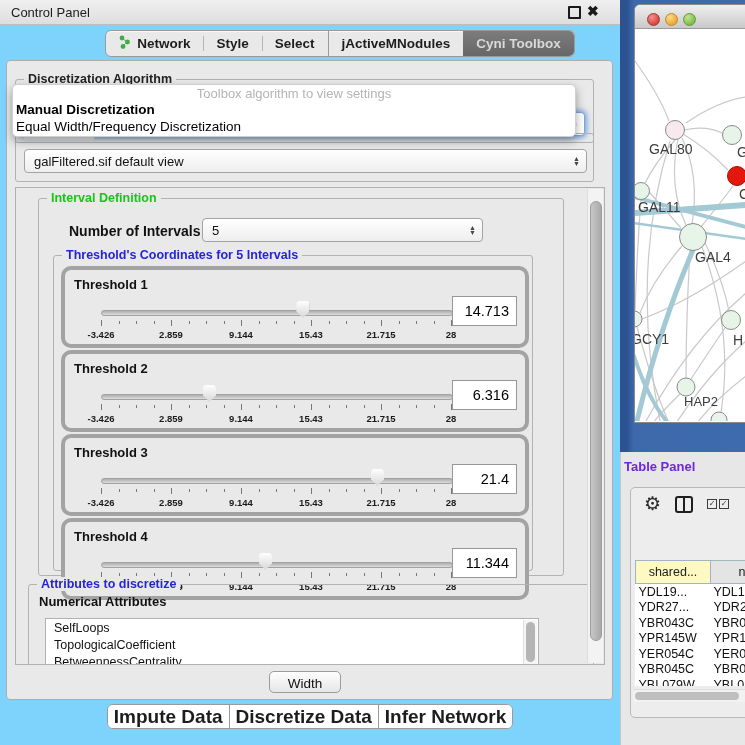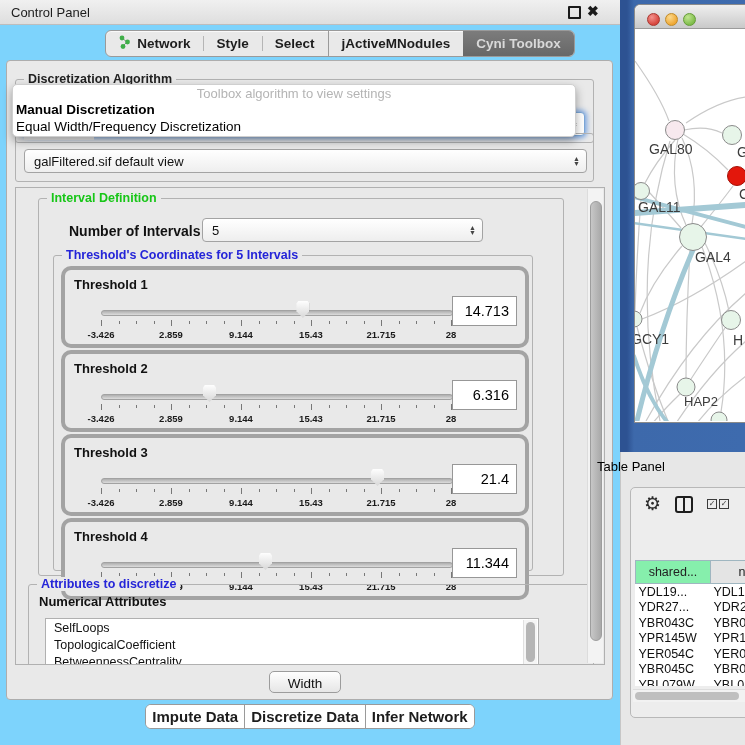--- a/index.html
+++ b/index.html
@@ -51,43 +51,43 @@
   .thr-value{position:absolute;right:8px;top:26px;width:56px;height:28px;background:#fff;border:1px solid #979797;font-size:14.5px;color:#000;text-align:right;line-height:28px;padding-right:7px;}
   
   #attr-list{position:absolute;left:16px;top:33px;width:492px;height:46px;background:#fff;border:1px solid #b0b0b0;overflow:hidden;}
   .attr-item{font-size:12.5px;color:#111;padding:2px 0 2px 8px;height:13px;}
   #attr-scroll{position:absolute;right:1px;top:1px;bottom:1px;width:13px;background:#f5f5f5;border-left:1px solid #e0e0e0;}
   #attr-thumb{position:absolute;left:2px;top:2px;width:9px;height:40px;border-radius:5px;background:#b5b5b5;}
   
   #apply-button{position:absolute;left:262px;top:610px;width:72px;height:22px;border:1px solid #9c9c9c;border-radius:5px;background:linear-gradient(#fefefe,#e6e6e6);font-size:13.5px;color:#111;text-align:center;line-height:21px;}
   #bottom-tabbar{position:absolute;left:0;top:704px;width:620px;display:flex;justify-content:center;}
   #bottom-tabset{display:inline-flex;border:1px solid #9a9a9a;border-radius:6px;overflow:hidden;height:23px;background:#fff;}
-  .btab{display:flex;align-items:center;padding:0 6px;font-size:15px;font-weight:bold;color:#1d1d1d;background:#fff;}
+  .btab{display:flex;align-items:center;padding:0 6px;font-size:19px;font-weight:bold;color:#1d1d1d;background:#fff;}
   .btab.rb{border-right:1px solid #9a9a9a;}
   
   #desktop-blue{position:absolute;left:620px;top:0;width:125px;height:452px;background:linear-gradient(90deg,#2d5292 0px,#2d5292 7px,#3d69ab 14px,#3e6bae 100%);}
   #net-window{position:absolute;left:634px;top:4px;width:111px;height:417px;border:1px solid #8a8a8a;border-radius:6px 0 0 0;background:#fff;overflow:hidden;}
   #net-titlebar{position:absolute;left:0;top:0;right:0;height:23px;background:linear-gradient(#efefef,#c9c9c9);border-bottom:1px solid #9b9b9b;border-radius:6px 0 0 0;}
   .light{position:absolute;top:8px;width:11px;height:11px;border-radius:50%;}
   #light-red{left:12px;background:radial-gradient(circle at 35% 30%,#f3938e,#d7453d 70%);border:1px solid #a8362f;}
   #light-yellow{left:30px;background:radial-gradient(circle at 35% 30%,#fbd98d,#efa835 70%);border:1px solid #c08a27;}
   #light-green{left:48px;background:radial-gradient(circle at 35% 30%,#c1e591,#7fbd4b 70%);border:1px solid #649b37;}
   #net-canvas{position:absolute;left:0;top:23px;}
   
-  #table-panel-title{position:absolute;left:597px;top:459px;font-size:13px;color:#000000;}
+  #table-panel-title{position:absolute;left:624px;top:459px;font-size:13px;color:#6d28d9;font-weight:bold;}
   #table-card{position:absolute;left:630px;top:487px;width:116px;height:229px;background:#ededed;border:1px solid #b8b8b8;border-radius:5px 0 0 5px;overflow:hidden;}
   #table-toolbar{position:absolute;left:0;top:0;right:0;height:32px;display:flex;align-items:center;gap:14px;padding-left:13px;}
   #gear-icon{font-size:19px;color:#2b2b2b;line-height:18px;}
   #split-view-icon{width:14px;height:13px;border:2px solid #1e1e1e;border-radius:3px;position:relative;}
   #split-view-icon:after{content:"";position:absolute;left:6px;top:0;bottom:0;width:2px;background:#1e1e1e;}
   .mini-check{width:8px;height:8px;border:1.5px solid #3c3c3c;font-size:8px;line-height:8px;color:#3c3c3c;text-align:center;display:inline-block;}
   #check-group{display:flex;gap:2px;}
   #net-table{position:absolute;left:2px;top:36px;width:130px;border-collapse:collapse;background:#fff;}
   #net-table th{height:20px;font-size:12.5px;font-weight:normal;color:#222;border:1px solid #9fb6c0;text-align:center;}
-  th.col-shared{background:#86efac;width:72px;}
+  th.col-shared{background:#fef9c3;width:72px;}
   th.col-name{background:#e4e4e4;border-color:#bbb;text-align:left;padding-left:10px;}
   #net-table td{height:15.5px;font-size:12.5px;color:#111;padding:0 0 0 3px;white-space:nowrap;}
   #rows-clip{position:absolute;left:2px;top:36px;width:130px;height:162px;overflow:hidden;}
   #h-scrollbar{position:absolute;left:2px;top:201px;width:112px;height:12px;background:#f2f2f2;border-top:1px solid #ddd;}
   #h-thumb{position:absolute;left:2px;top:2px;width:104px;height:8px;border-radius:4px;background:#bfbfbf;}
   .nolist{list-style:none;margin:0;padding:0;}
 </style>
 </head>
 <body>
 

